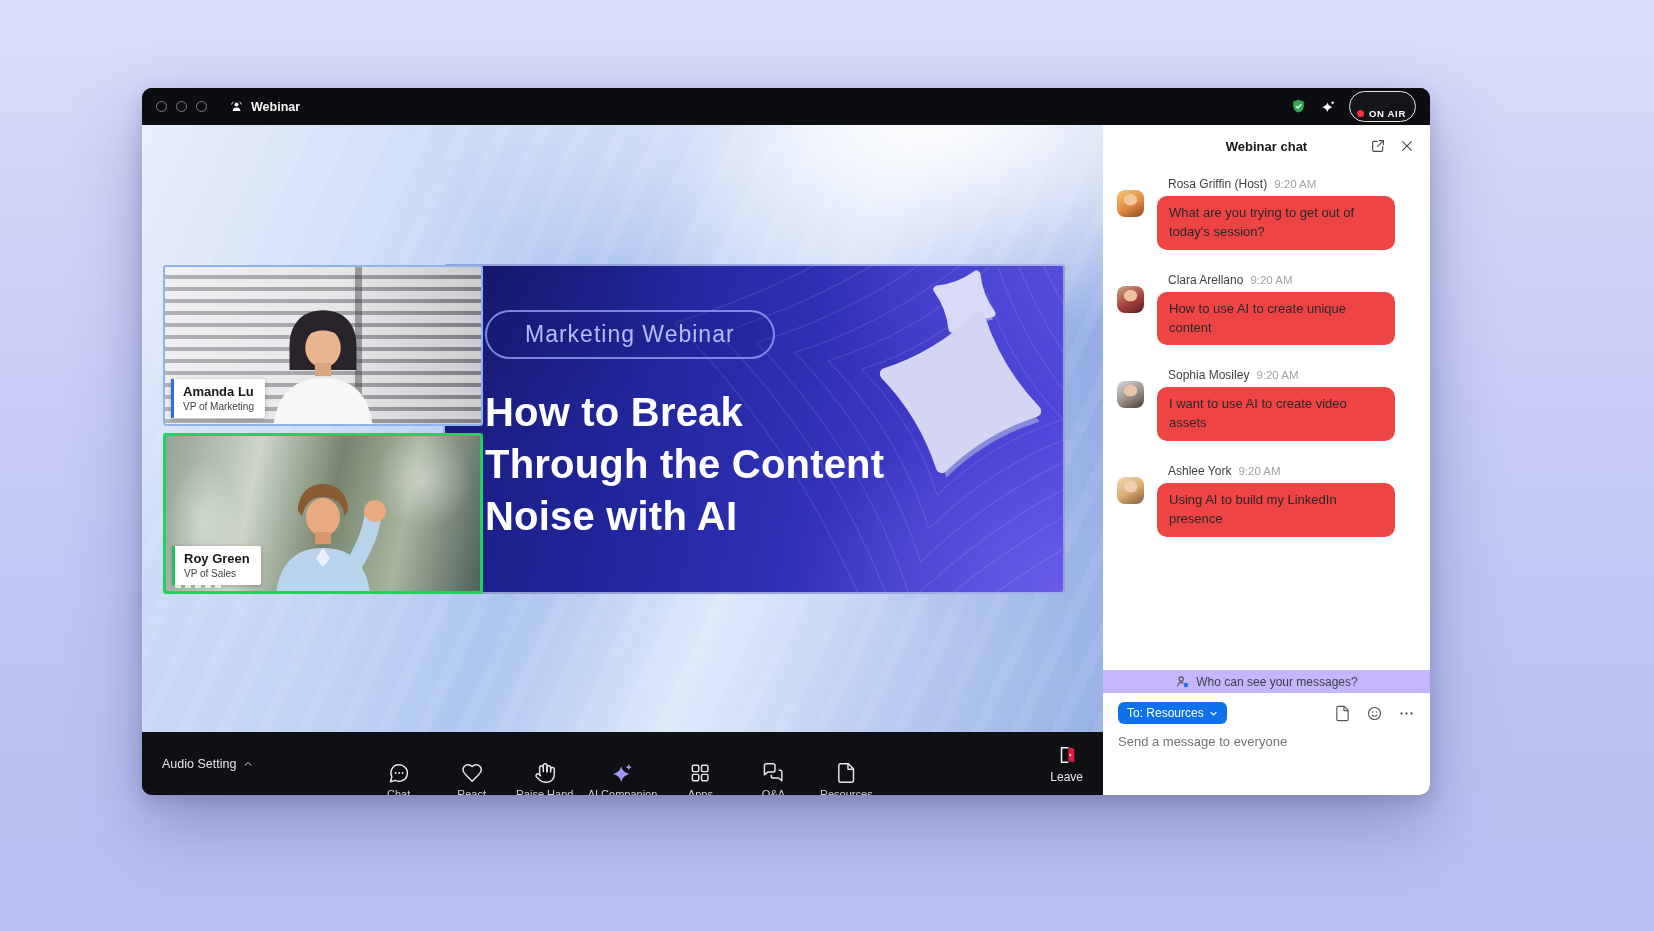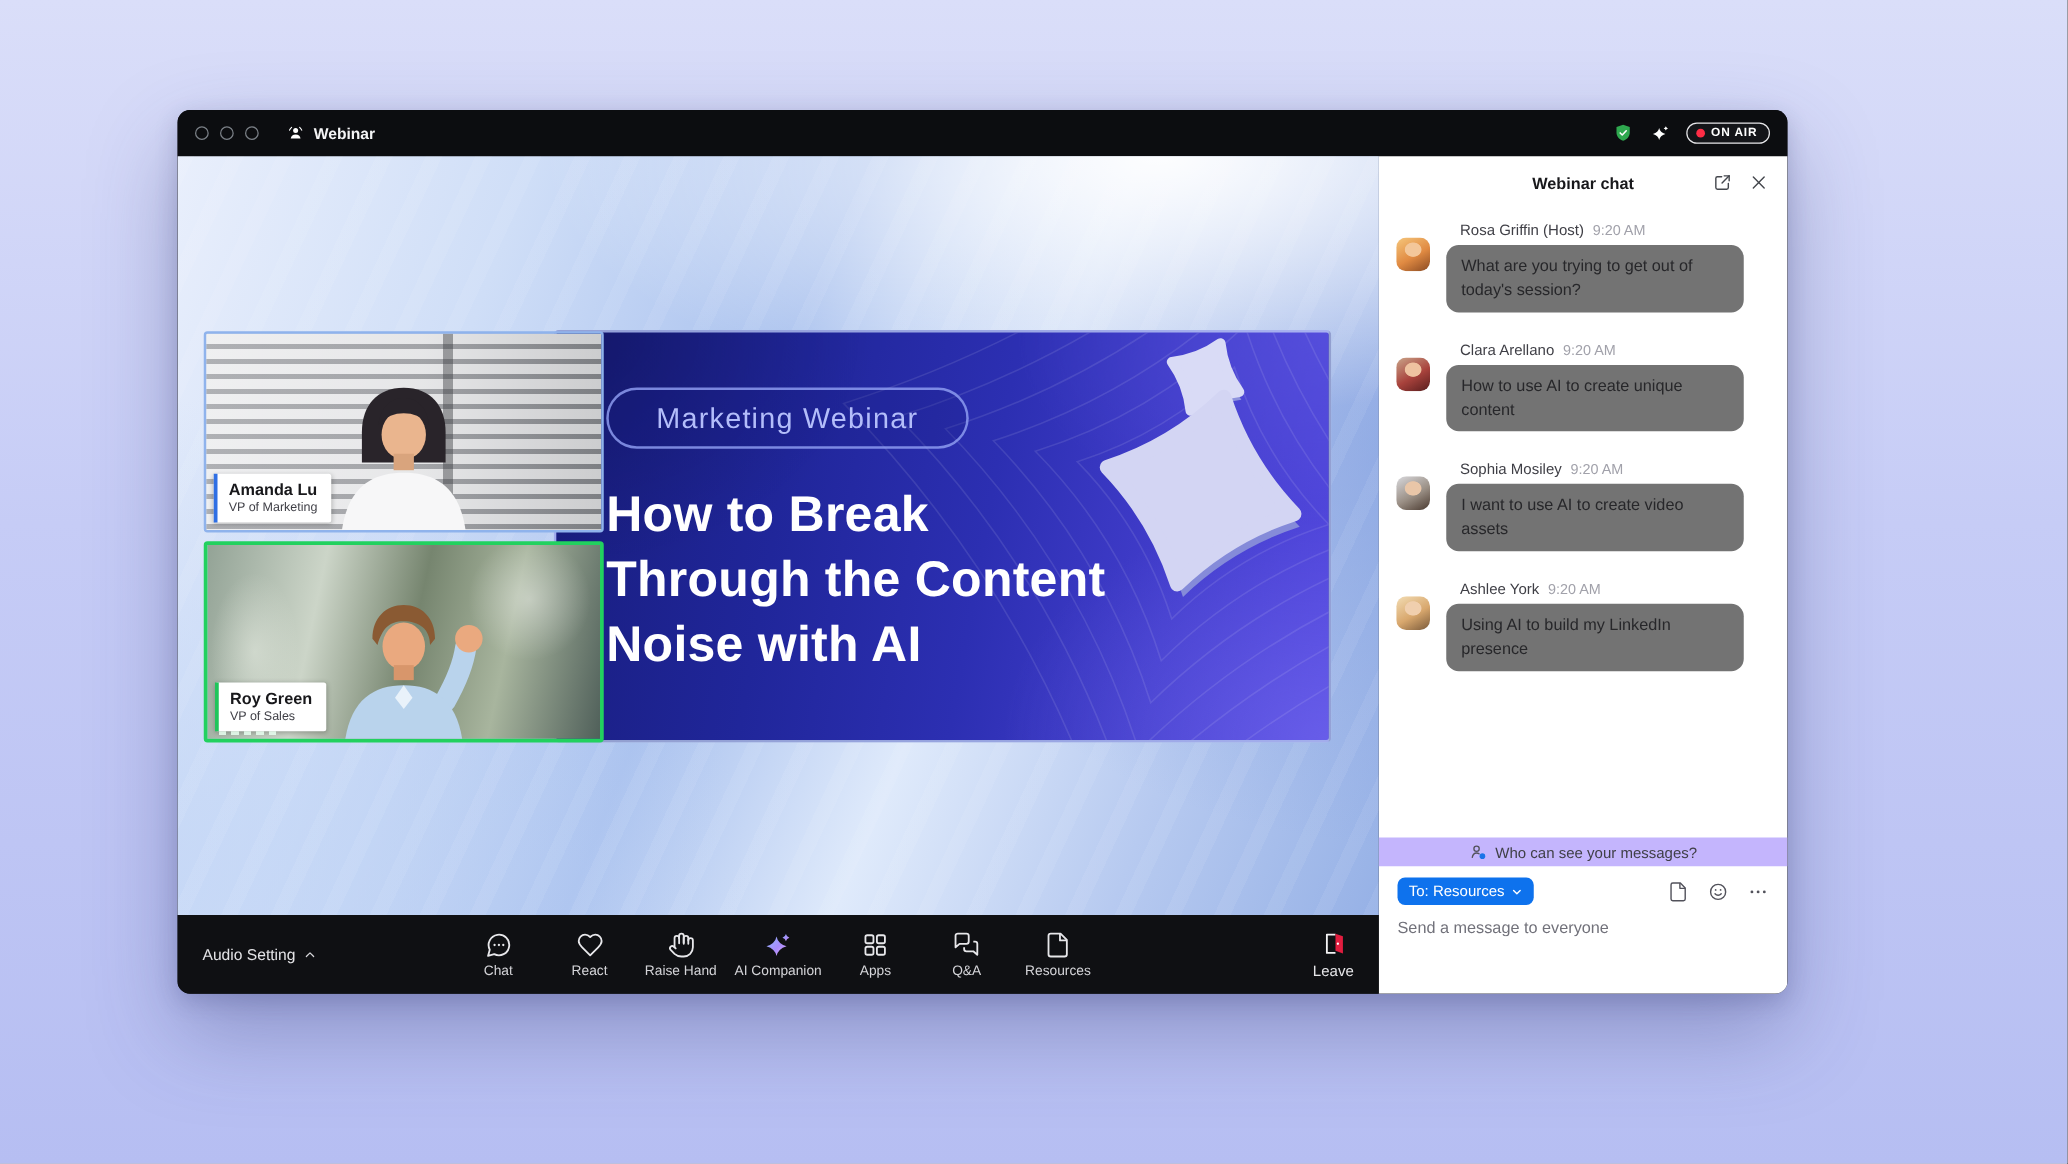--- a/index.html
+++ b/index.html
@@ -11,21 +11,21 @@
   .window { position:absolute; left:142px; top:88px; width:1288px; height:707px;
             border-radius:10px; overflow:hidden; background:#0c0d10;
             box-shadow:0 30px 70px rgba(55,60,120,.35), 0 6px 18px rgba(55,60,120,.22);
             display:flex; flex-direction:column; }
   .titlebar { height:37px; background:#0c0d10; display:flex; align-items:center; padding:0 14px; flex:none; }
   .traffic { display:flex; gap:9px; }
   .win-dot { width:11px; height:11px; border-radius:50%; border:1.5px solid #7b8087; background:transparent; }
   .app-title { display:flex; align-items:center; gap:7px; margin-left:22px; color:#f4f4f5; font-size:12.5px; font-weight:700; }
   .tb-right { margin-left:auto; display:flex; align-items:center; gap:13px; }
   .onair { display:flex; align-items:center; gap:5px; border:1.5px solid #e7e7ea; border-radius:999px;
-           padding:2px 9px 2px 7px; color:#fff; font-size:9.5px; font-weight:700; letter-spacing:.7px; background:#141519; }
+           padding:16px 9px 2px 7px; color:#fff; font-size:9.5px; font-weight:700; letter-spacing:.7px; background:#141519; }
   .onair-dot { width:7px; height:7px; border-radius:50%; background:#ff2d46; }
 
   .body { flex:1; display:flex; min-height:0; }
   .main { width:961px; flex:none; display:flex; flex-direction:column; position:relative; }
 
   
   .stage { flex:1; position:relative; overflow:hidden;
     background:
       radial-gradient(900px 380px at 82% 0%, rgba(255,255,255,.95) 0%, rgba(255,255,255,0) 55%),
       radial-gradient(700px 520px at 104% 38%, rgba(120,150,220,.55), transparent 62%),
@@ -67,21 +67,21 @@
   .slide-badge { position:absolute; left:40px; top:44px; display:inline-block;
            font-size:23px; letter-spacing:1px; color:#b3bdfa;
            border:2px solid rgba(148,162,246,.8); border-radius:999px; padding:9px 38px;
            background:rgba(24,28,128,.22); }
   .headline { position:absolute; left:40px; top:120px; font-size:40px; font-weight:700; color:#ffffff;
            line-height:1.3; letter-spacing:.2px; }
 
   
   .toolbar { height:63px; flex:none; background:#0f1013; display:flex; align-items:center; padding:0 20px; position:relative; }
   .audio-setting { display:flex; align-items:center; gap:7px; color:#e4e4e7; font-size:12.5px; cursor:default; }
-  .tool-center { position:absolute; left:50%; top:0; height:100%; transform:translateX(-50%);
+  .tool-center { position:absolute; left:50%; top:17px; height:100%; transform:translateX(-50%);
                  display:flex; align-items:center; gap:9px; }
   .tool-btn { min-width:64px; padding:0 2px; display:flex; flex-direction:column; align-items:center; gap:4px;
               color:#e7e7ea; font-size:11px; white-space:nowrap; }
   .tool-btn svg { width:22px; height:22px; }
   .tool-btn .lbl { color:#d4d4d8; }
   .leave-btn { margin-left:auto; display:flex; flex-direction:column; align-items:center; gap:4px;
                color:#e7e7ea; font-size:12px; }
   .leave-btn svg { width:22px; height:22px; }
 
   
@@ -94,21 +94,21 @@
   .chat-msgs { flex:1; min-height:0; overflow:hidden; padding:10px 14px 0; }
   .msg { display:flex; gap:13px; margin-bottom:23px; }
   .avatar { width:27px; height:27px; border-radius:8px; flex:none; margin-top:13px; }
   .av-rosa   { background:radial-gradient(14px 12px at 50% 36%, #f3c79a 0 45%, transparent 50%), linear-gradient(150deg,#f6c77c 0%,#e08a42 55%,#8a4a22 100%); }
   .av-clara  { background:radial-gradient(14px 12px at 50% 36%, #eec2a0 0 45%, transparent 50%), linear-gradient(150deg,#caa58a 0%,#a8423c 55%,#571d1d 100%); }
   .av-sophia { background:radial-gradient(14px 12px at 50% 36%, #e9c6a8 0 45%, transparent 50%), linear-gradient(150deg,#d9d9dd 0%,#9a8f85 55%,#49392f 100%); }
   .av-ashlee { background:radial-gradient(14px 12px at 50% 36%, #f0cfae 0 45%, transparent 50%), linear-gradient(150deg,#f3ddb4 0%,#d8a76d 55%,#7a5a3a 100%); }
   .meta { margin:0 0 5px 11px; font-size:12px; color:#52525b; }
   .meta .author { font-weight:500; color:#3f3f46; }
   .meta .time { color:#a1a1aa; font-size:11.5px; margin-left:7px; }
-  .bubble { background:#737373; border-radius:10px; padding:8px 12px; font-size:13px; color:#27272a;
+  .bubble { background:#ef4444; border-radius:10px; padding:8px 12px; font-size:13px; color:#27272a;
             max-width:238px; width:fit-content; line-height:1.45; }
 
   .privacy { height:23px; flex:none; background:#c4b5fd; display:flex; align-items:center; justify-content:center;
              gap:6px; font-size:12px; color:#3f3f46; }
   .privacy svg { width:15px; height:15px; }
   .compose-row { display:flex; align-items:center; padding:9px 15px 0; }
   .to-pill { display:flex; align-items:center; gap:5px; background:#0E72ED; color:#fff;
              font-size:12px; font-weight:500; padding:4px 9px; border-radius:6px; border:none; }
   .to-pill svg { width:9px; height:9px; }
   .compose-icons { margin-left:auto; display:flex; align-items:center; gap:15px; color:#52525b; }

